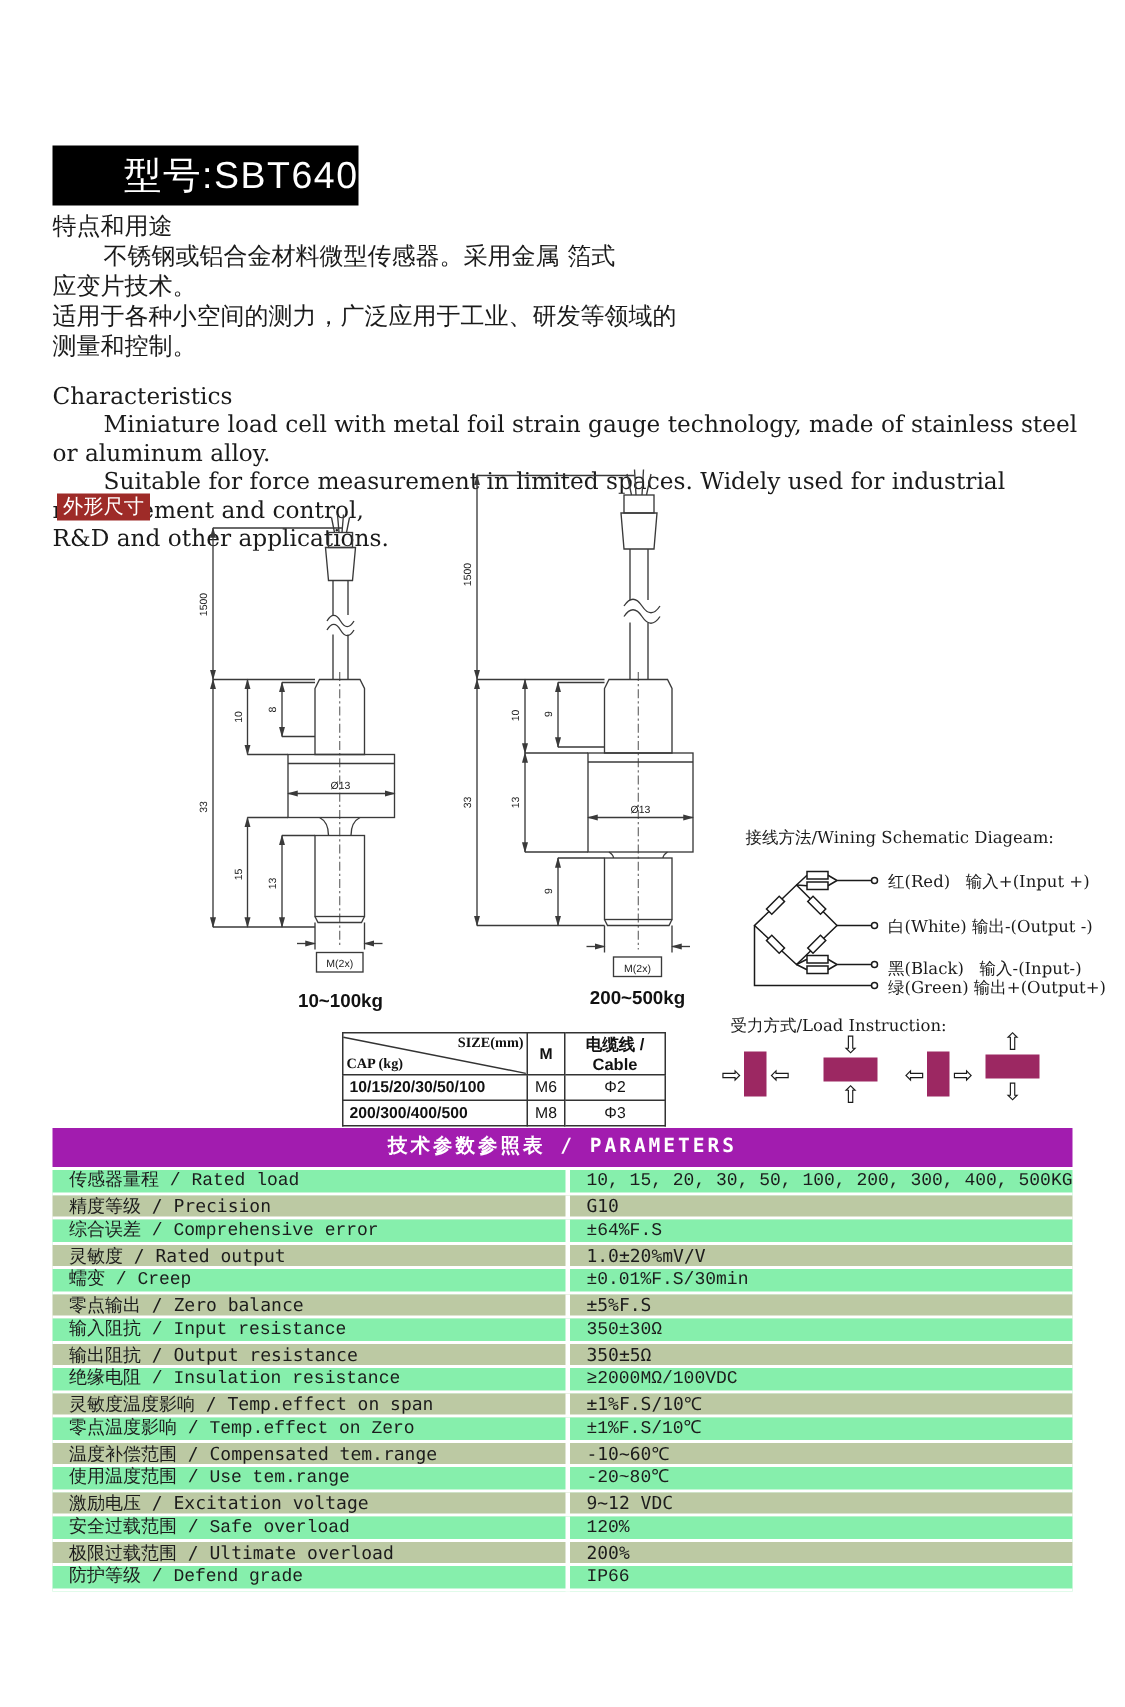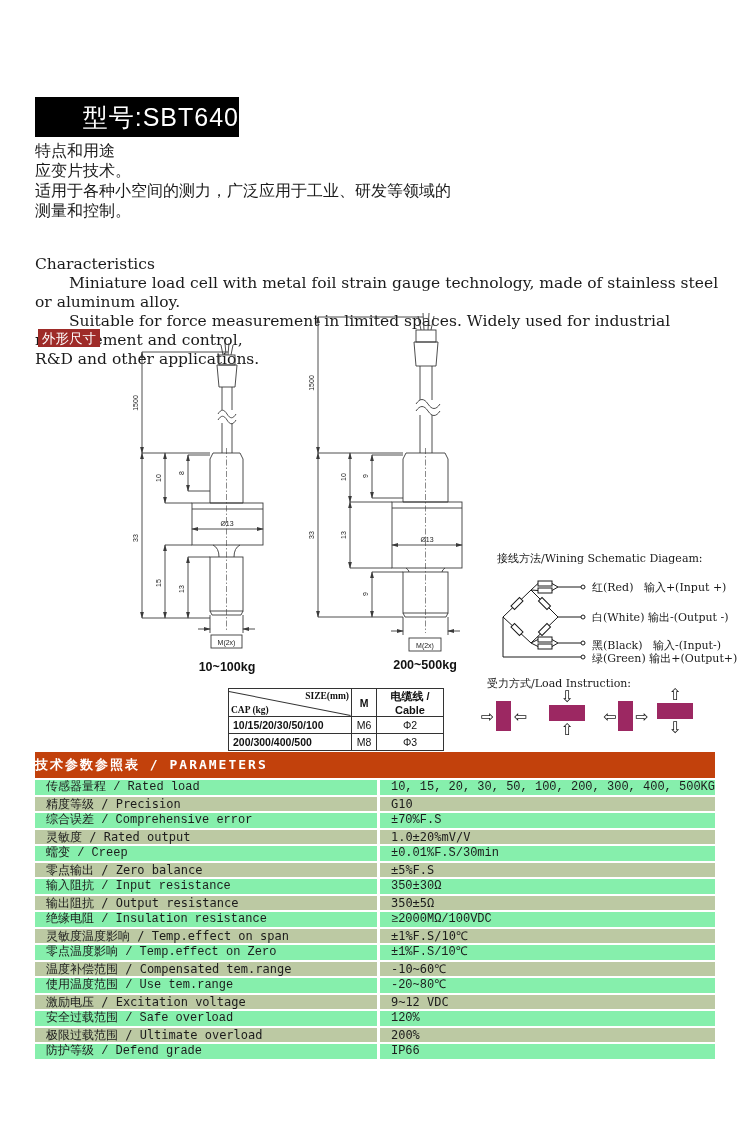--- a/index.html
+++ b/index.html
@@ -47,40 +47,41 @@
   .size-diag .t{position:absolute;right:2px;top:0;font-size:9.5px;}
   .size-diag .b{position:absolute;left:2px;bottom:0;font-size:9.5px;}
   .size-m{width:24px;text-align:center;}
   .size-cable{width:66px;text-align:center;font-size:11px;}
   .size-table .row td{height:16px;}
   .size-table .row .cap{padding-left:4px;}
   .size-table .row .c{text-align:center;font-weight:normal;margin-left:33px;}
 
   
   .param-wrap{left:35px;top:752px;width:680px;font-family:"DejaVu Sans Mono","Liberation Mono",monospace;}
-  .pt-header{height:26px;background:#c2410c;color:#fff;text-align:left;line-height:26px;
+  .pt-header{height:26px;background:#a21caf;color:#fff;text-align:center;line-height:26px;
              font-size:13px;font-weight:bold;letter-spacing:2px;}
   table.pt{width:100%;border-collapse:separate;border-spacing:0;margin-top:2px;}
   table.pt td{font-size:12px;line-height:14.5px;height:14.5px;padding:0 0 0 11px;
               border-bottom:2px solid #fff;color:#1c1c1c;white-space:nowrap;}
   td.pl{width:352px;border-right:3px solid #fff;}
   tr.r-blue td{background:#86efac;font-family:Liberation Mono, monospace;}
   tr.r-green td{background:#bcc9a3;}
 </style>
 </head>
 <body>
 
 <div class="page">
 
   <div class="abs title-bar">
     <span>型号:SBT640</span>
   </div>
 
   <div class="abs zh-block">
     <div>特点和用途</div>
+    <div class="indent">不锈钢或铝合金材料微型传感器。采用金属 箔式</div>
     <div>应变片技术。</div>
     <div>适用于各种小空间的测力，广泛应用于工业、研发等领域的</div>
     <div>测量和控制。</div>
   </div>
 
   <div class="abs en-block">
     <div>Characteristics</div>
     <div class="indent">Miniature load cell with metal foil strain gauge technology, made of stainless steel or aluminum alloy.</div>
     <div class="indent">Suitable for force measurement in limited spaces. Widely used for industrial measurement and control,</div>
     <div>R&amp;D and other applications.</div>
@@ -283,21 +284,21 @@
           <tr class="r-blue">
             <td class="pl">传感器量程 / Rated load</td>
             <td>10, 15, 20, 30, 50, 100, 200, 300, 400, 500KG</td>
           </tr>
       <tr class="r-green">
             <td class="pl">精度等级 / Precision</td>
             <td>G10</td>
           </tr>
       <tr class="r-blue">
             <td class="pl">综合误差 / Comprehensive error</td>
-            <td>±70%F.S</td>
+            <td>±64%F.S</td>
           </tr>
       <tr class="r-green">
             <td class="pl">灵敏度 / Rated output</td>
             <td>1.0±20%mV/V</td>
           </tr>
       <tr class="r-blue">
             <td class="pl">蠕变 / Creep</td>
             <td>±0.01%F.S/30min</td>
           </tr>
       <tr class="r-green">

